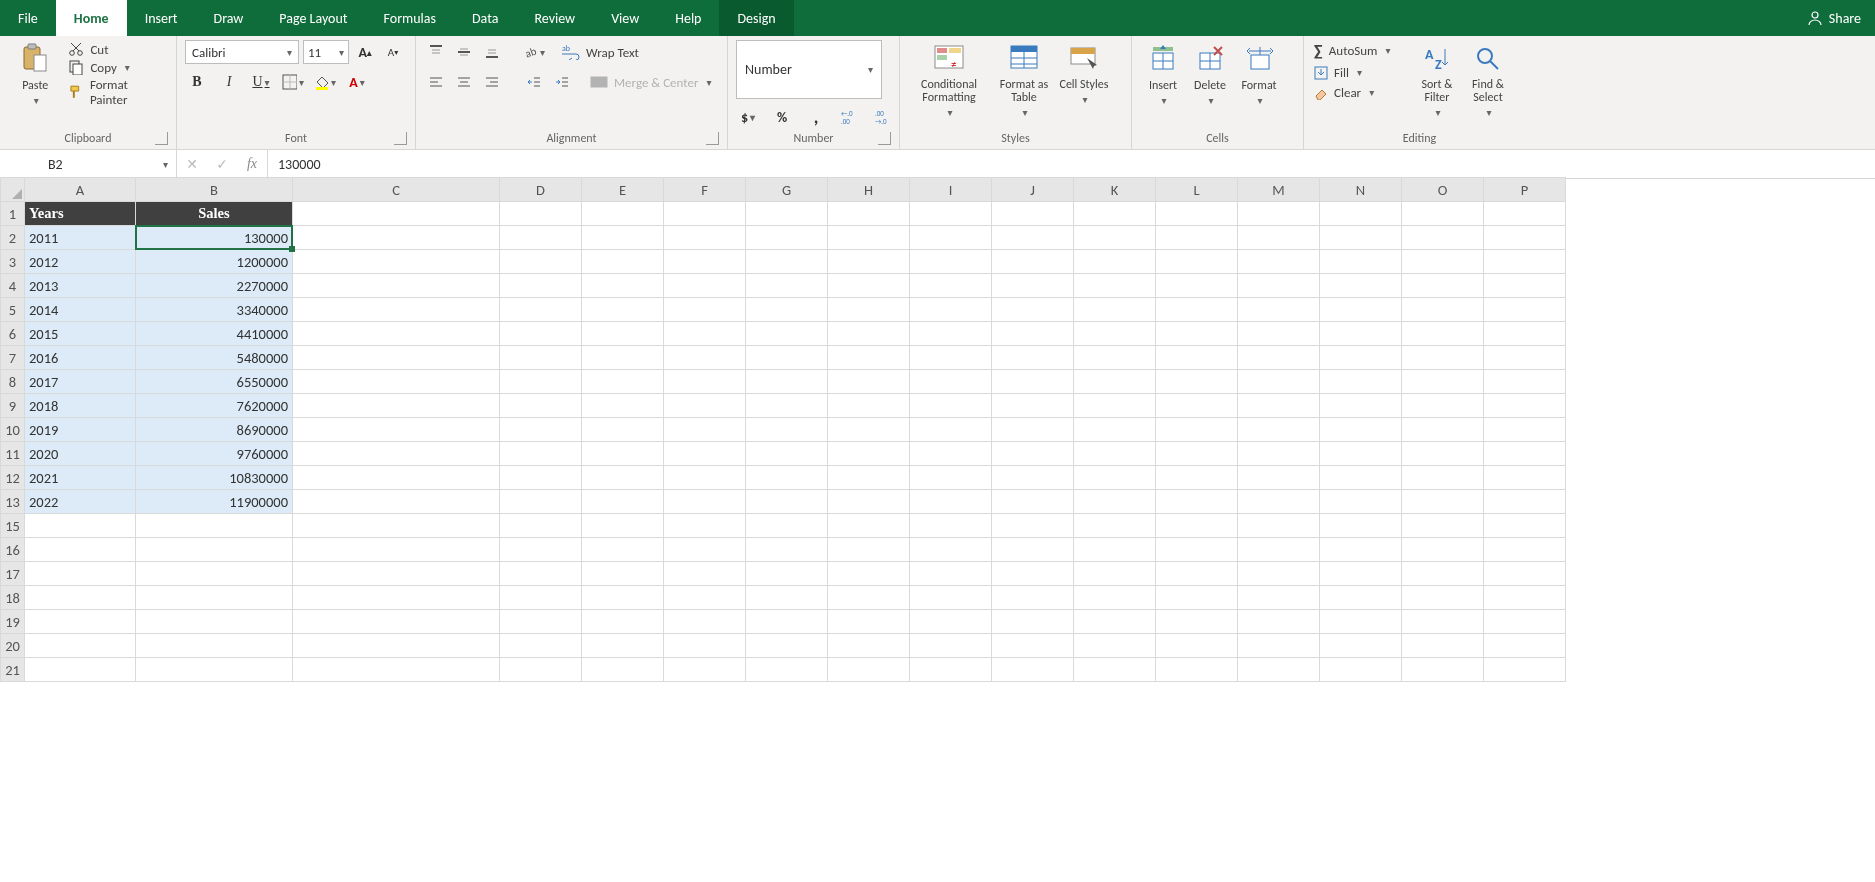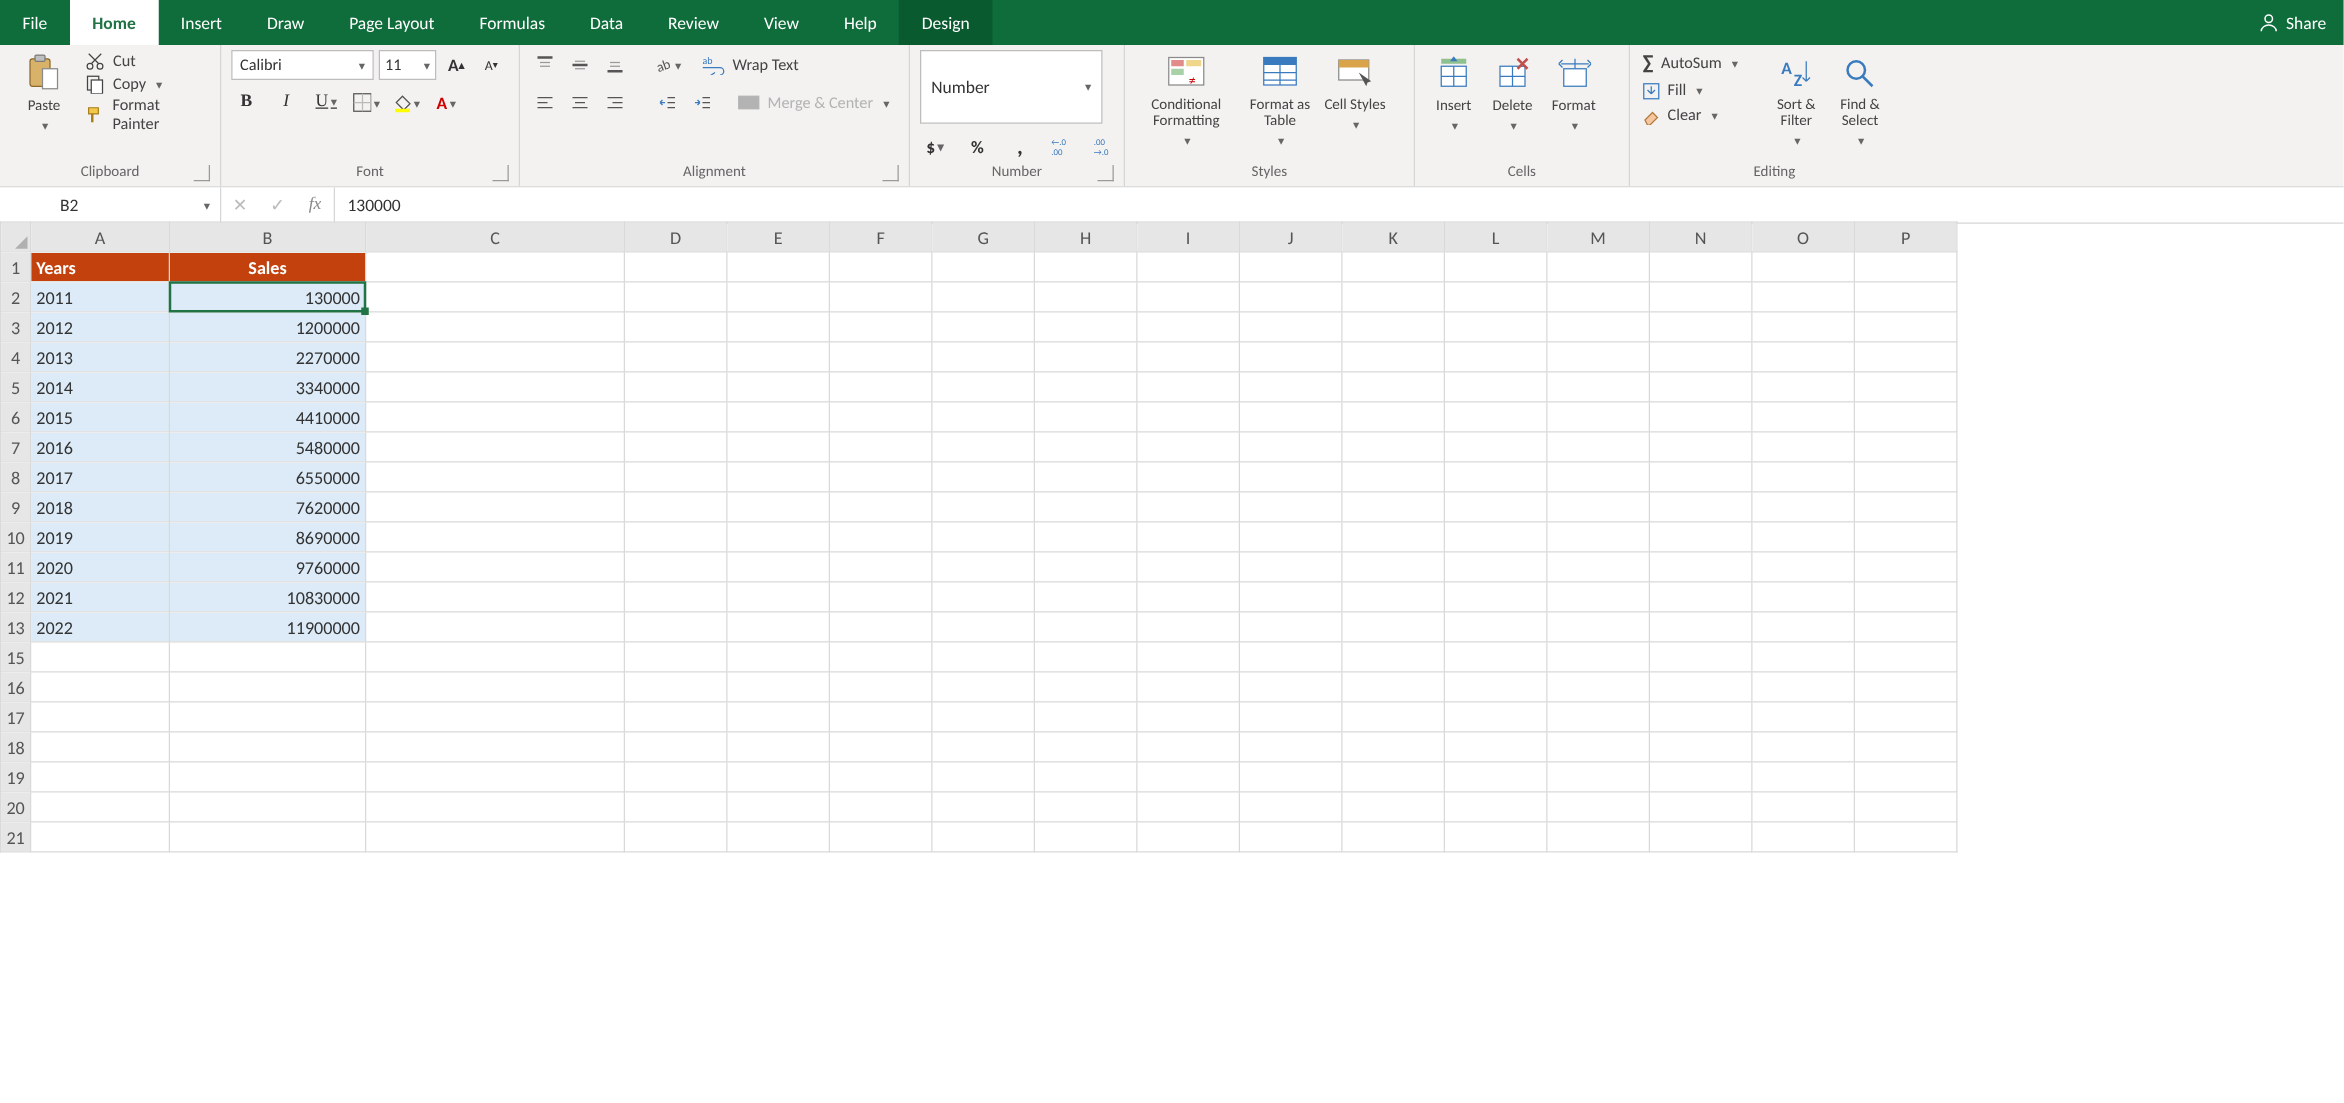--- a/index.html
+++ b/index.html
@@ -46,21 +46,21 @@
 
 .gridwrap{position:absolute;left:0;right:0;top:177px;bottom:0;overflow:hidden;}
 table.grid{border-collapse:collapse;table-layout:fixed;}
 .grid th,.grid td{border:1px solid #d9d9d9;height:24px;box-sizing:border-box;font-size:14.5px;padding:0 4px;overflow:hidden;white-space:nowrap;}
 .grid thead th{background:#e6e6e6;color:#555;font-weight:normal;text-align:center;position:relative;}
 .grid tbody th{background:#e6e6e6;color:#555;font-weight:normal;text-align:center;width:24px;}
 .corner{background:#e6e6e6;width:24px;}
 .corner::after{content:"";position:absolute;right:2px;bottom:2px;width:0;height:0;border-style:solid;border-width:0 0 10px 10px;border-color:transparent transparent #b0b0b0 transparent;}
 td{background:#fff;}
 td.hlt{background:#dcebf7;}
-td.hdrcell{background:#c2410c;color:#fff;font-weight:600;}
+td.hdrcell{background:#404040;color:#fff;font-weight:600;font-family:Liberation Serif, serif;}
 td.num{text-align:right;font-family:Calibri,sans-serif;}
 td.yr{text-align:left;font-family:Calibri,sans-serif;}
 .selA{text-align:left !important;padding-left:6px;}
 .sel{position:absolute;border:2px solid #217346;pointer-events:none;box-sizing:border-box;}
 .sel .handle{position:absolute;right:-4px;bottom:-4px;width:6px;height:6px;background:#217346;}
 
 
 .cA{width:111px;}
 .cB{width:157px;}
 .cWide{width:207px;}

